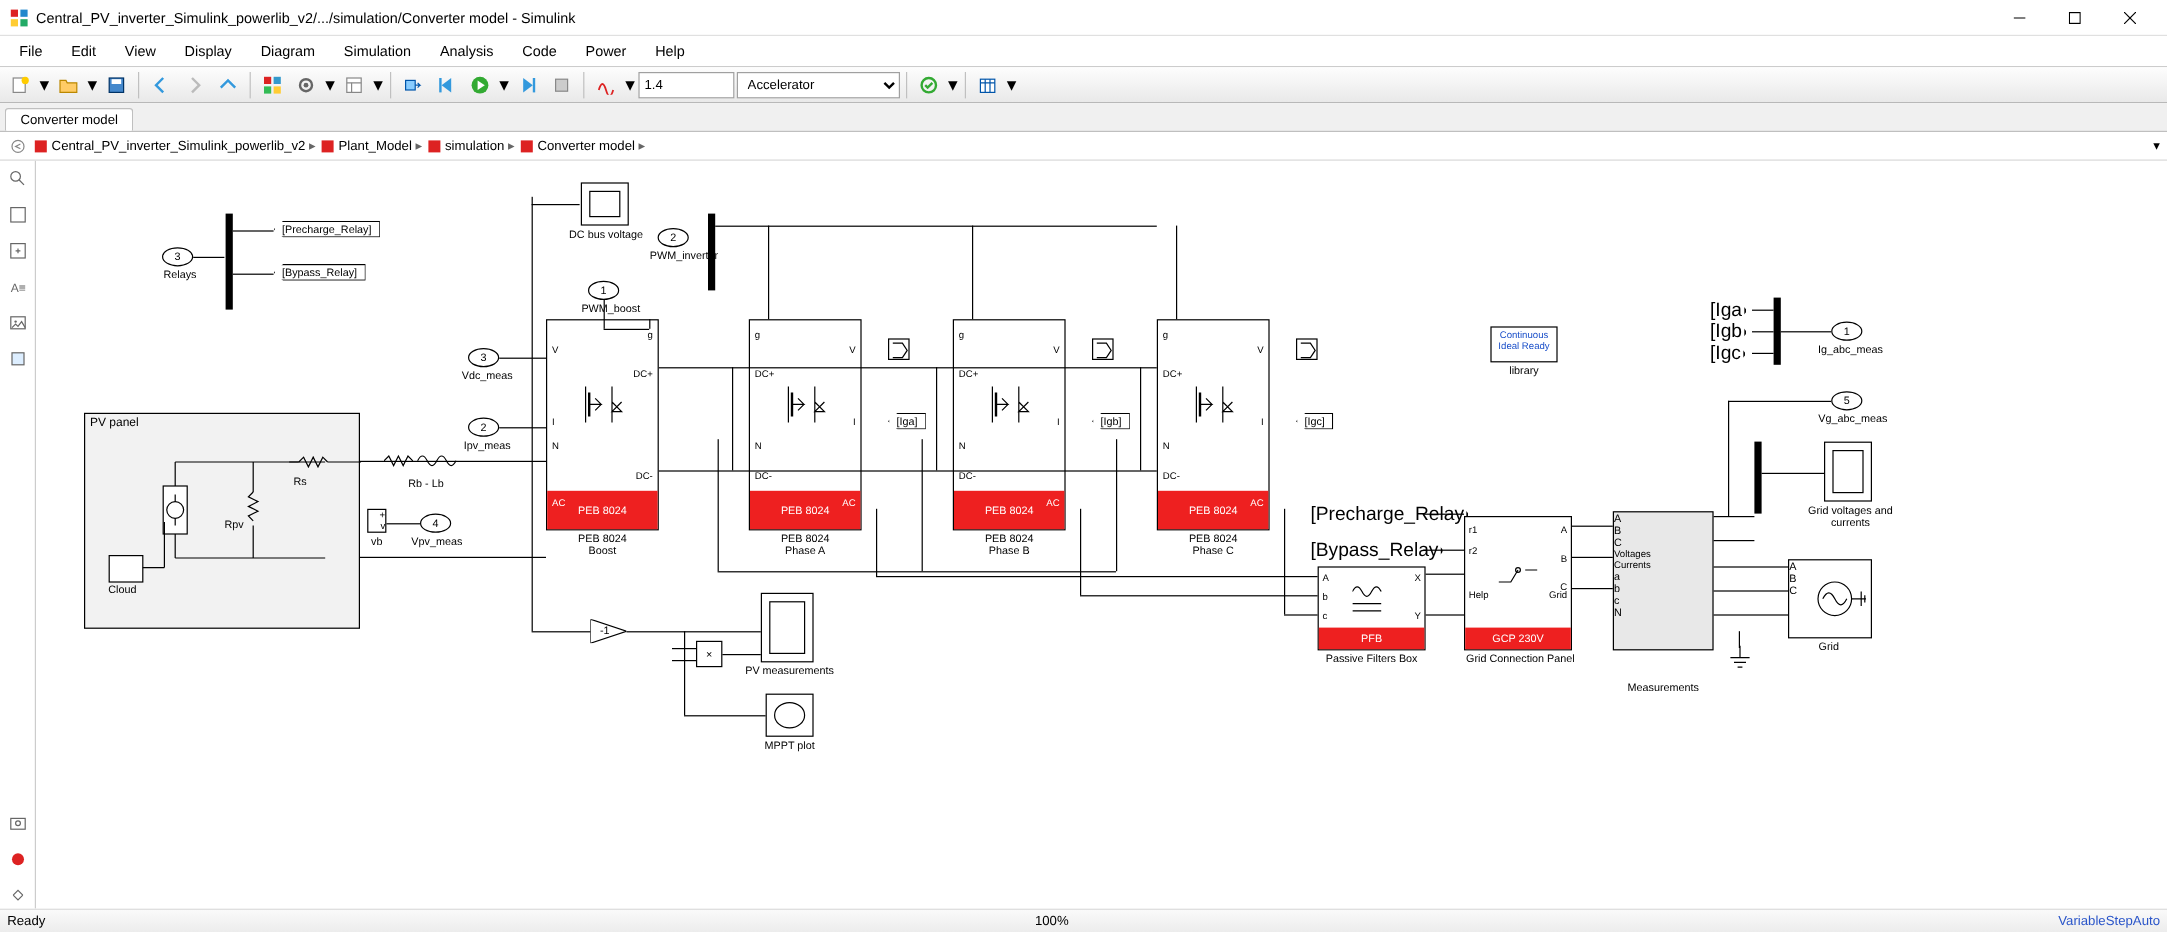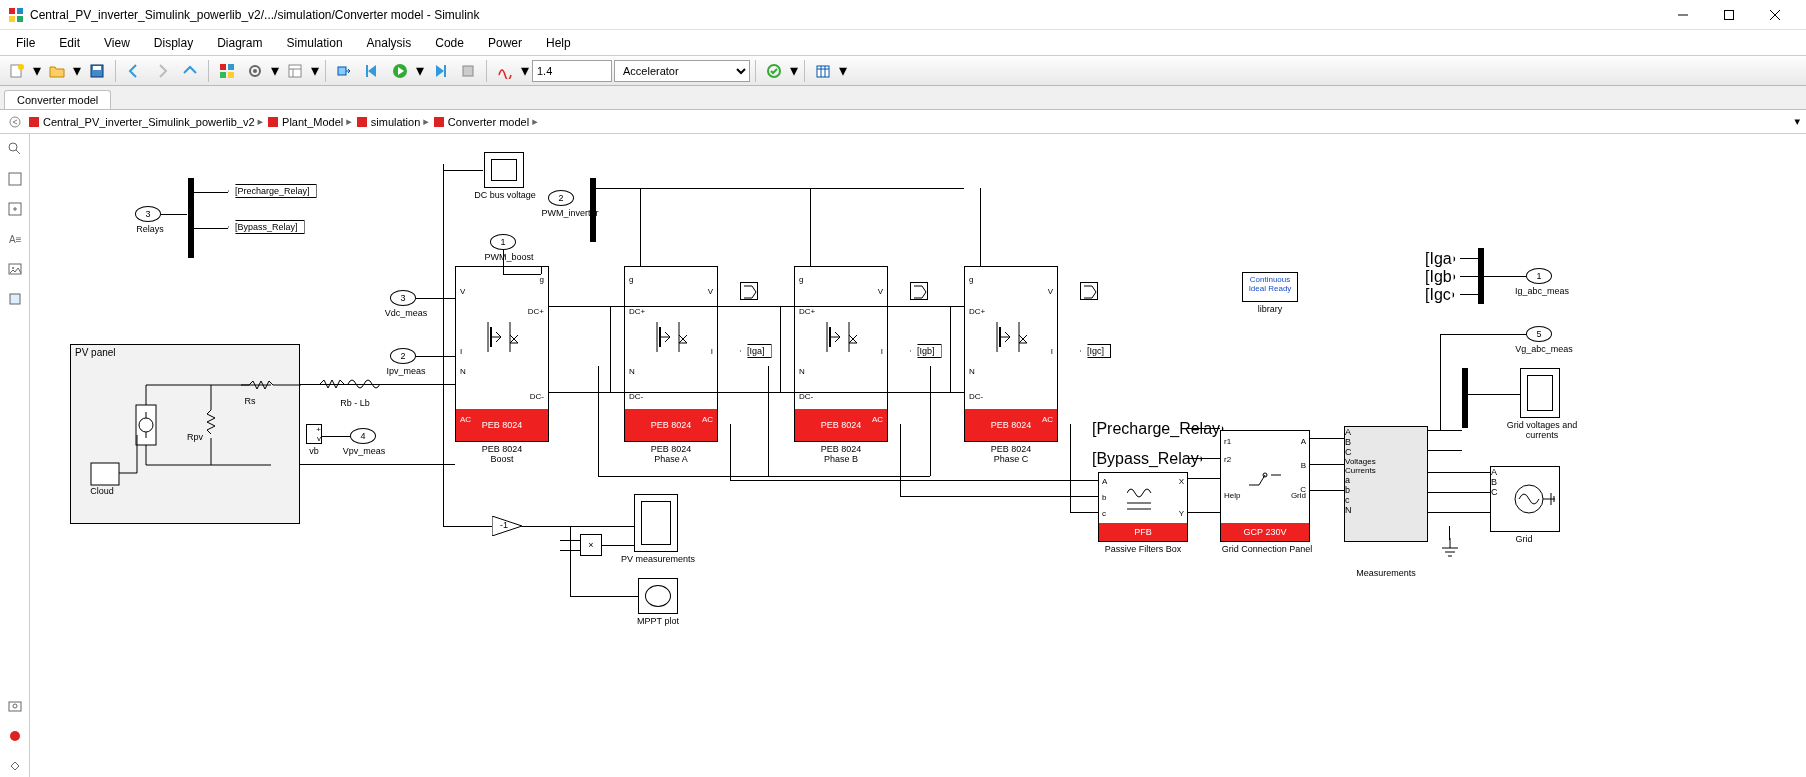--- a/index.html
+++ b/index.html
@@ -678,14 +678,21 @@
     <div class="wire wvt" style="left:1410px;top:200px;height:96px"></div>
     <div class="wire whz" style="left:1410px;top:200px;width:86px"></div>
     <div class="wire whz" style="left:1438px;top:260px;width:52px"></div>
 
     <div class="blk" style="left:1212px;top:138px;width:56px;height:30px;text-align:center;color:#1a4fc9;font-size:8px;padding-top:2px"><span>Continuous</span><br><span>Ideal Ready</span></div>
     <div class="lbl" style="left:1214px;top:170px;width:52px">library</div>
 
   </div>
 </div>
 
+<div class="statusbar">
+  <span>Ready</span>
+  <span class="sspacer"></span>
+  <span>100%</span>
+  <span class="sspacer"></span>
+  <span class="right">VariableStepAuto</span>
+</div>
 
 </div>
 
 </body></html>

